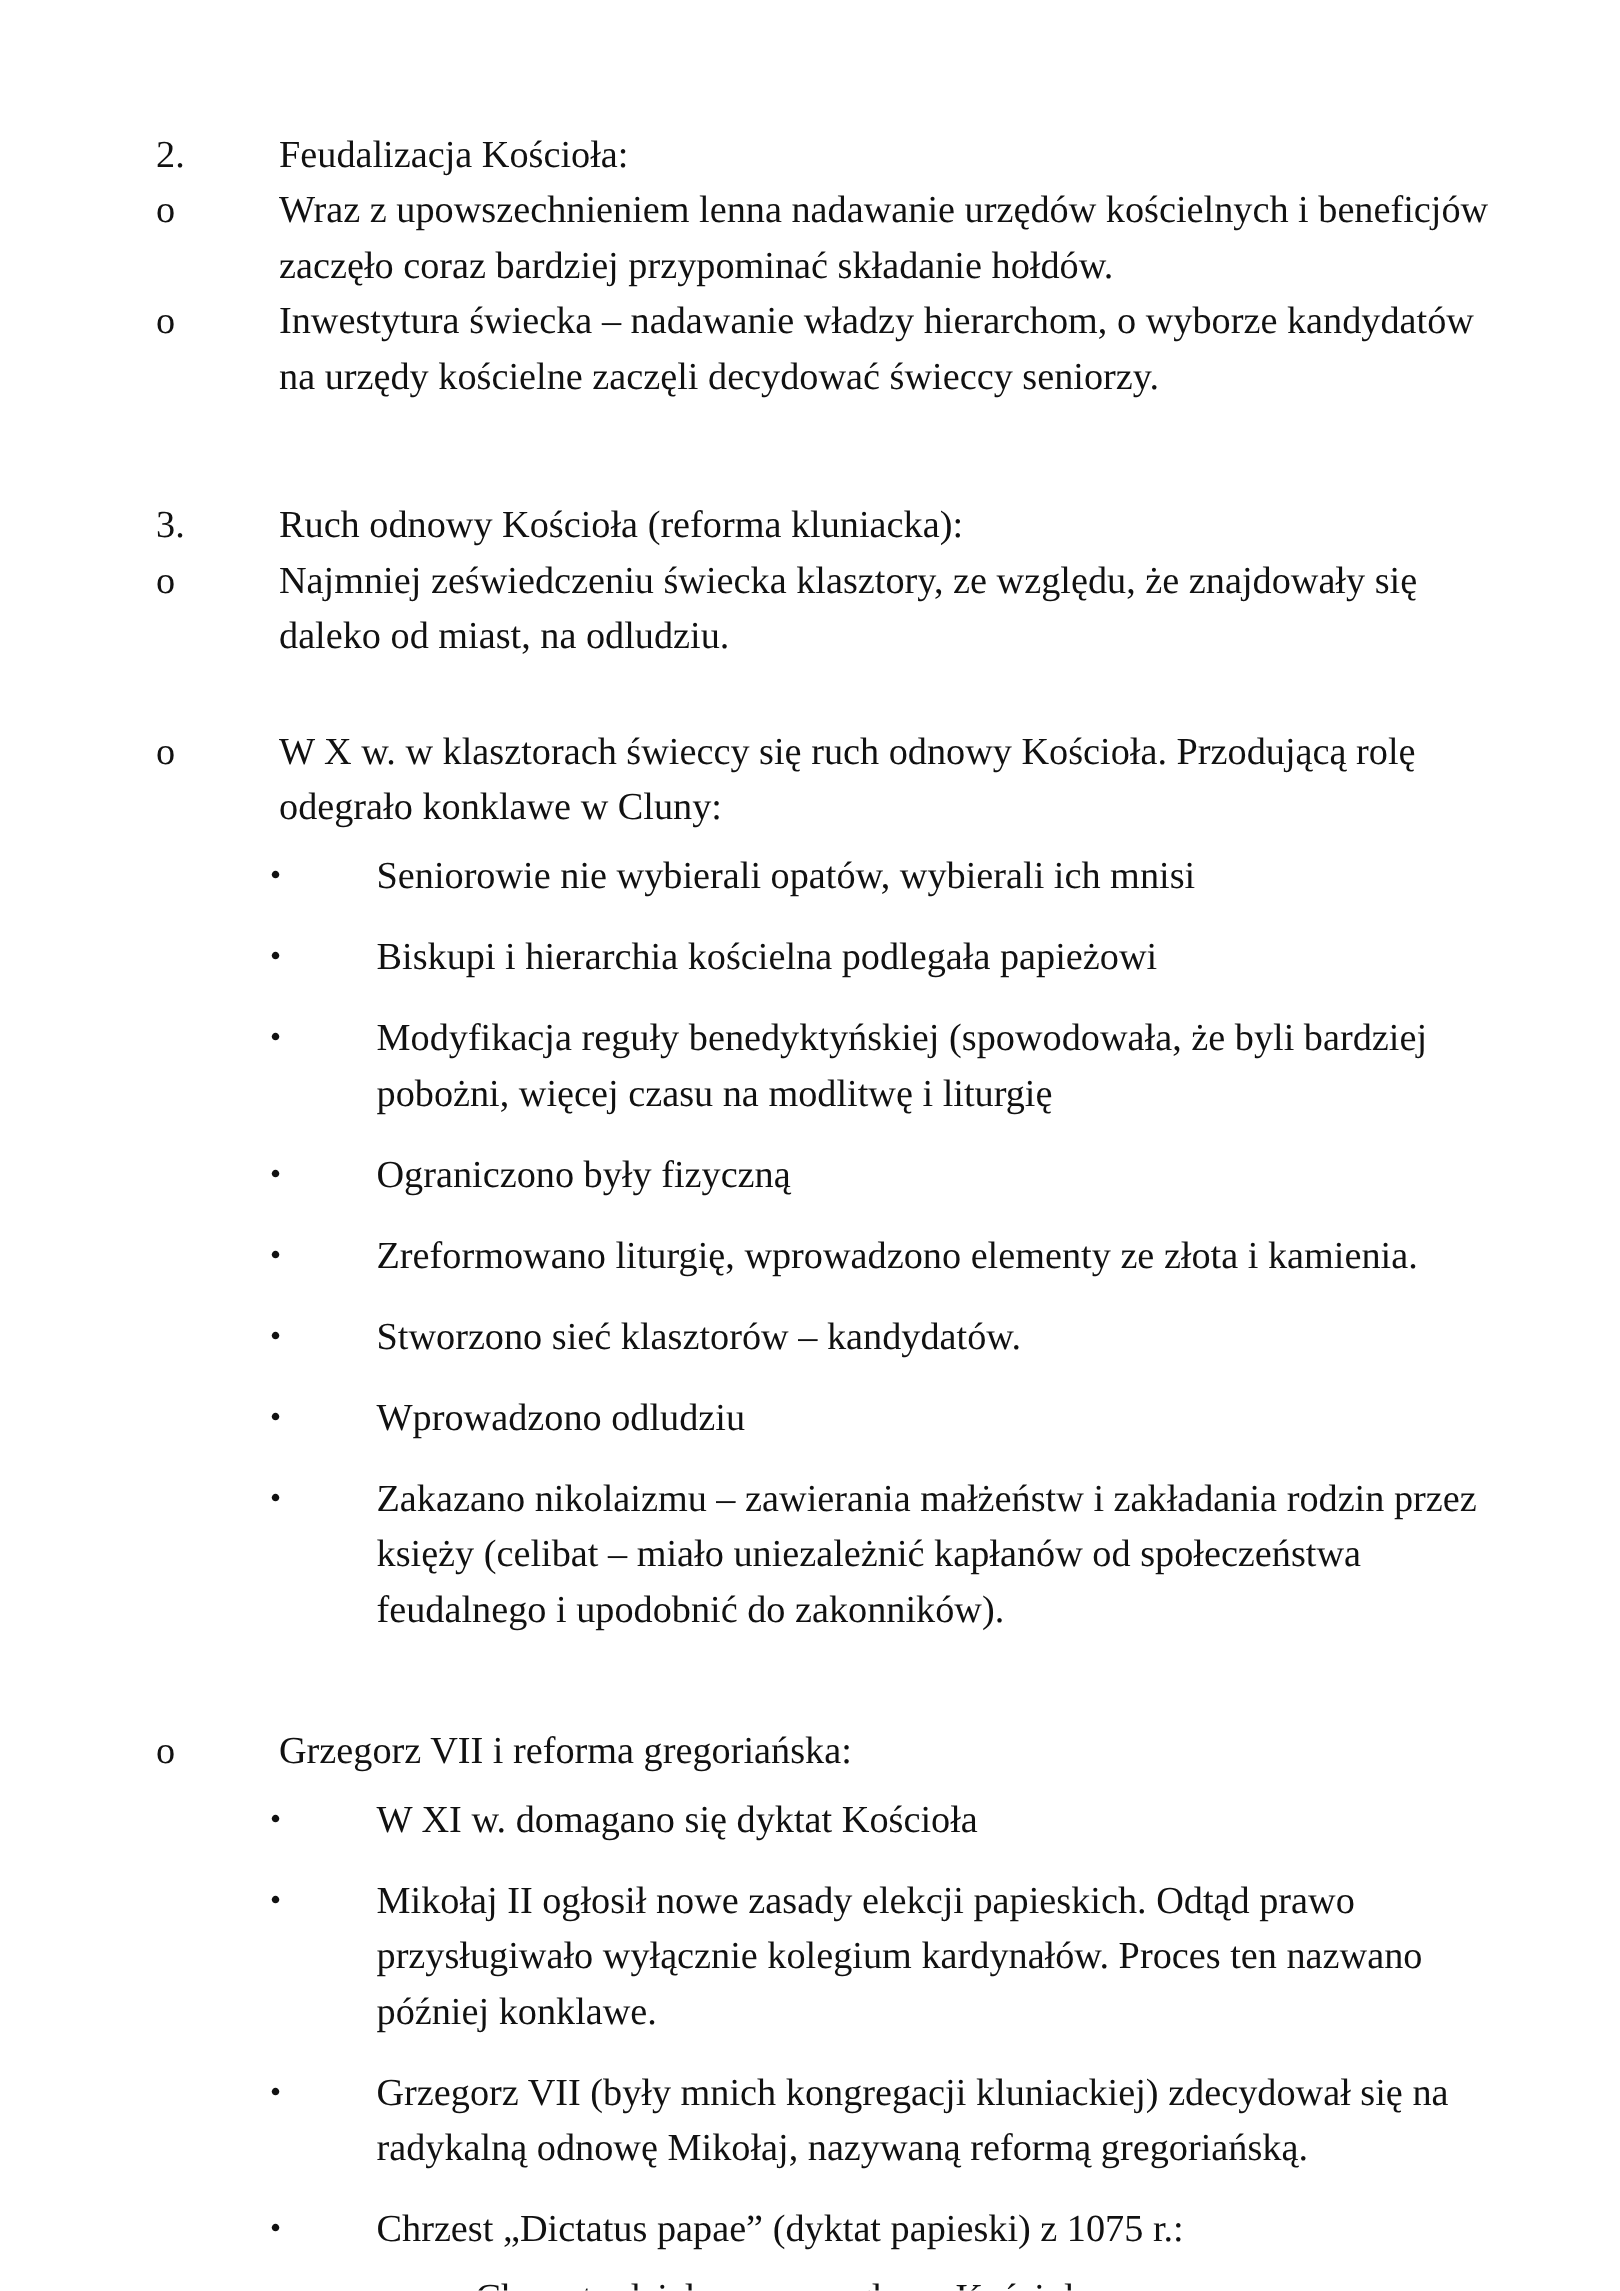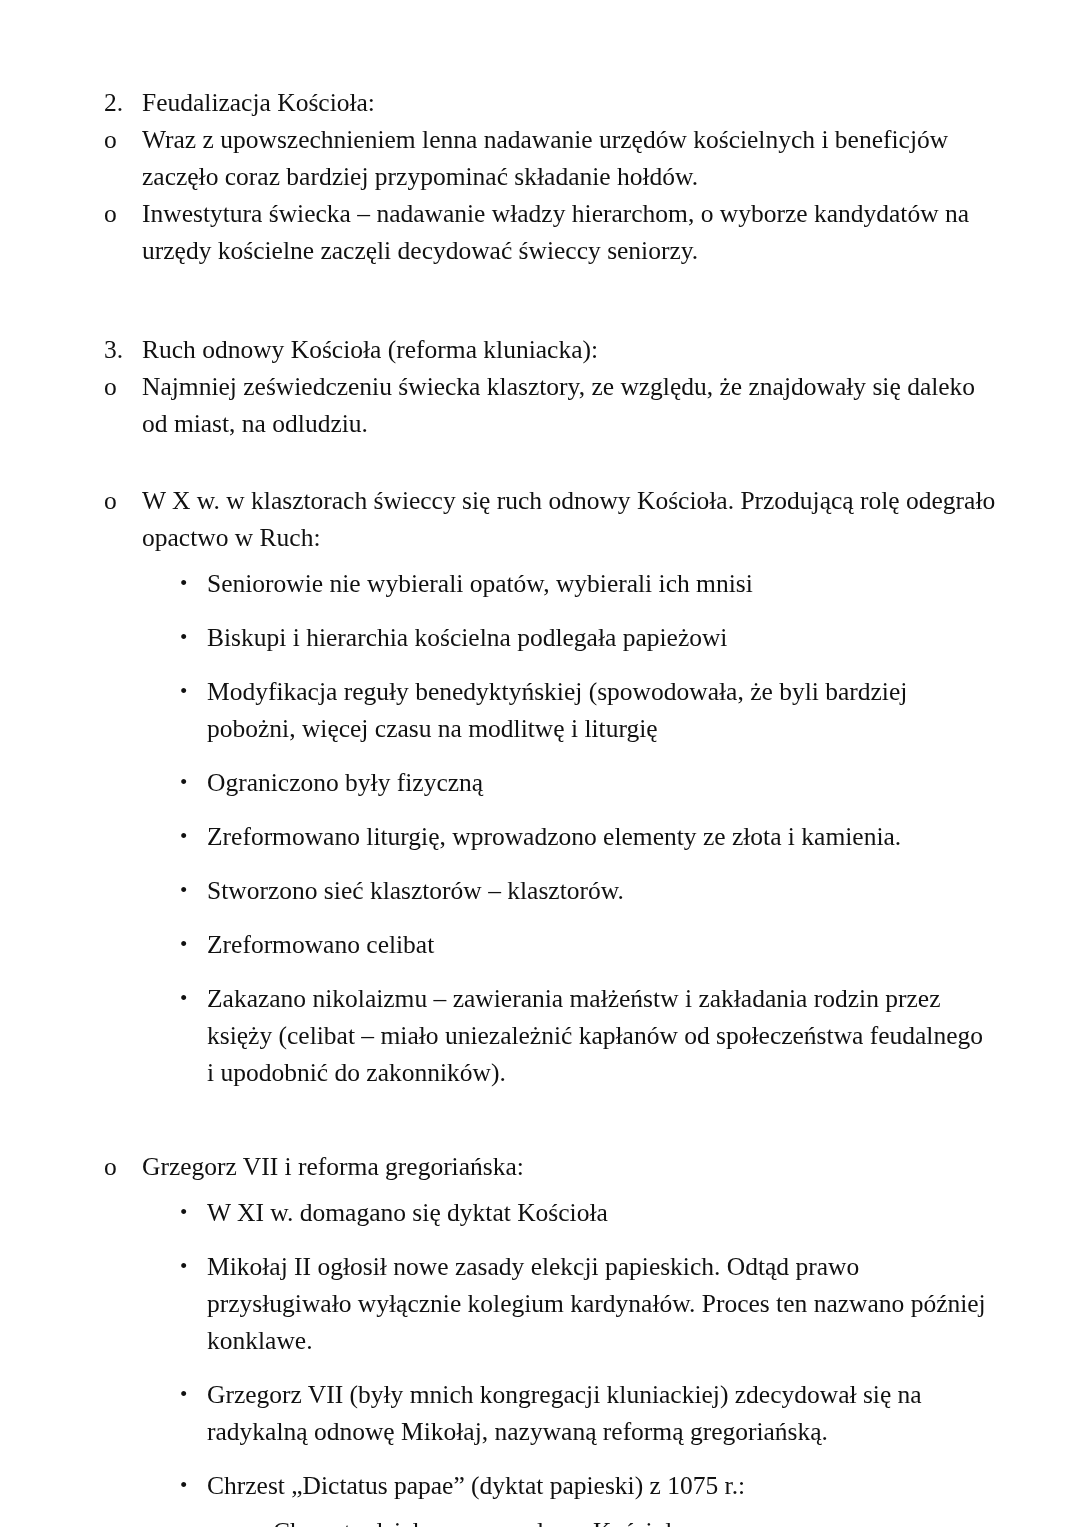--- a/index.html
+++ b/index.html
@@ -48,20 +48,21 @@
     flex: 0 0 auto;
     text-align: left;
     font-size: 25.5px;
     line-height: 37px;
     user-select: none;
   }
 
   .txt {
     flex: 1 1 auto;
     text-align: left;
+    margin-left: 44px;
   }
 
   
   .lvl1 { margin-left: 0; }
   .lvl1 > .marker { width: 38px; }
 
   
   .lvl2 { margin-left: 76px; }
   .lvl2 > .marker { width: 27px; font-size: 21px; }
 
@@ -107,21 +108,21 @@
 
     <div class="item lvl1">
       <span class="marker">o</span>
       <span class="txt">Najmniej zeświedczeniu świecka klasztory, ze względu, że znajdowały się daleko od miast, na odludziu.</span>
     </div>
 
     <div class="gap-md"></div>
 
     <div class="item lvl1">
       <span class="marker">o</span>
-      <span class="txt"><span>W X w. w klasztorach świeccy się ruch odnowy Kościoła. Przodującą rolę odegrało </span><span class="bold">opactwo w Ruch:</span></span>
+      <span class="txt"><span>W X w. w klasztorach świeccy się ruch odnowy Kościoła. Przodującą rolę odegrało </span><span class="bold">konklawe w Cluny:</span></span>
     </div>
 
     <div class="gap-xs"></div>
 
     <div class="item lvl2 loose">
       <span class="marker">•</span>
       <span class="txt">Seniorowie nie wybierali opatów, wybierali ich mnisi</span>
     </div>
 
     <div class="item lvl2 loose">
@@ -139,26 +140,26 @@
       <span class="txt">Ograniczono były fizyczną</span>
     </div>
 
     <div class="item lvl2 loose">
       <span class="marker">•</span>
       <span class="txt">Zreformowano liturgię, wprowadzono elementy ze złota i kamienia.</span>
     </div>
 
     <div class="item lvl2 loose">
       <span class="marker">•</span>
-      <span class="txt"><span>Stworzono sieć klasztorów – </span><span class="bold">klasztorów.</span></span>
-    </div>
-
-    <div class="item lvl2 loose">
-      <span class="marker">•</span>
-      <span class="txt">Zreformowano celibat</span>
+      <span class="txt"><span>Stworzono sieć klasztorów – </span><span class="bold">kandydatów.</span></span>
+    </div>
+
+    <div class="item lvl2 loose">
+      <span class="marker">•</span>
+      <span class="txt">Wprowadzono odludziu</span>
     </div>
 
     <div class="item lvl2 loose">
       <span class="marker">•</span>
       <span class="txt"><span class="bold">Zakazano nikolaizmu</span><span> – zawierania małżeństw i zakładania rodzin przez księży (celibat – miało uniezależnić kapłanów od społeczeństwa feudalnego i upodobnić do zakonników).</span></span>
     </div>
 
     <div class="gap-md"></div>
 
     <div class="item lvl1">

